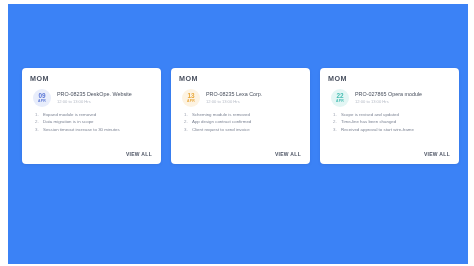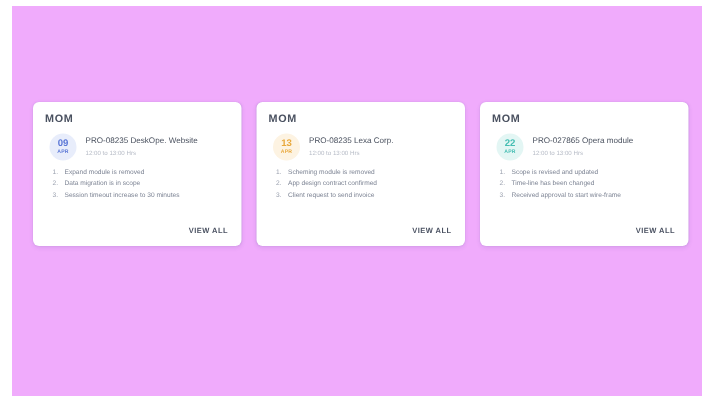--- a/index.html
+++ b/index.html
@@ -6,21 +6,21 @@
   html, body { width:474px; height:266px; overflow:hidden; }
   body {
     background:#ffffff;
     font-family:"Liberation Sans", sans-serif;
     -webkit-font-smoothing:antialiased;
   }
   #canvas {
     position:absolute;
     left:8px; top:4px;
     width:460px; height:260px;
-    background:#f0abfc;
+    background:#3b82f6;
   }
   #cards-row {
     position:absolute;
     left:14px; top:64px;
     width:438px;
     display:flex;
     gap:10px;
   }
   .card {
     width:139px;

